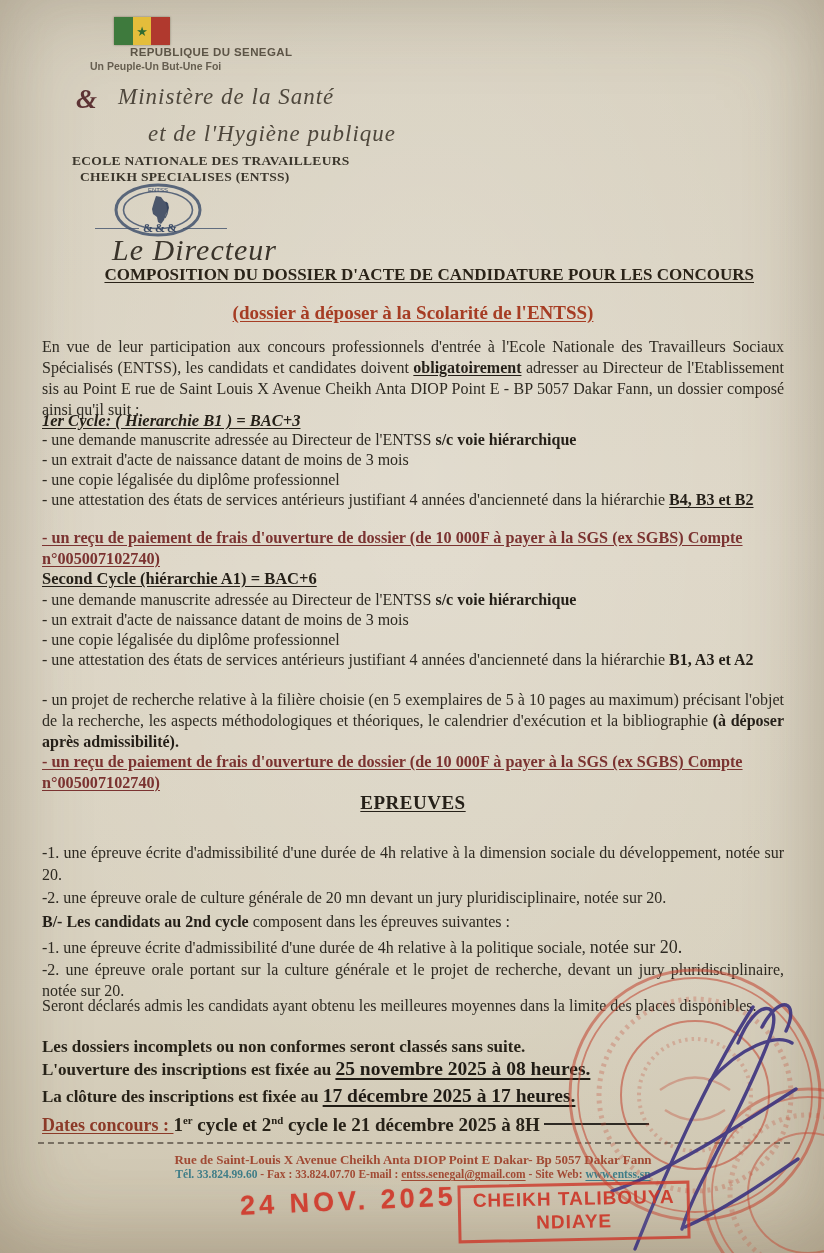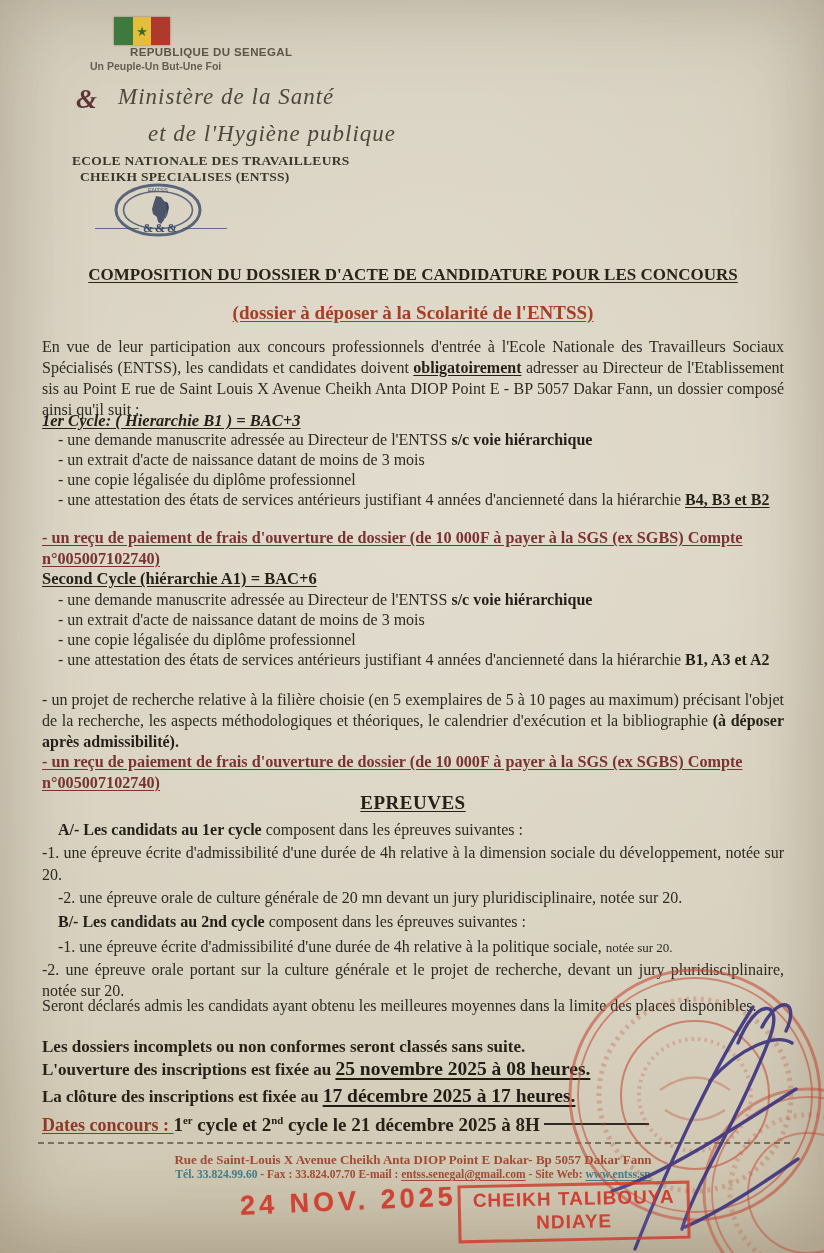--- a/index.html
+++ b/index.html
@@ -12,44 +12,44 @@
       linear-gradient(178deg,#d7d0bf 0%,#ddd6c6 45%,#d8d1bf 78%,#cdc4ae 100%);
     box-shadow:inset 0 0 90px rgba(88,76,52,.28), inset 0 -30px 60px rgba(120,100,70,.12);
   }
   .abs{position:absolute;left:42px;width:742px;font-size:16px;line-height:21px;}
   .just{text-align:justify;}
   .b{font-weight:bold;color:#241f18;}
   .u{text-decoration:underline;text-underline-offset:2px;}
   .head{font-weight:bold;text-decoration:underline;text-underline-offset:2px;font-size:16.5px;color:#262119;}
   .maroon{color:#763232;}
   .receipt{font-weight:bold;color:#7b3331;text-decoration:underline;text-underline-offset:2px;font-size:16.2px;line-height:20px;}
-  .item{line-height:20.3px;margin-left:16px;}
+  .item{line-height:20.3px;}
   .notice{font-weight:bold;font-size:17px;color:#272218;}
   .bigdate{font-size:19.5px;font-weight:bold;text-decoration:underline;text-decoration-thickness:2px;text-underline-offset:3px;color:#201c15;}
-  .small{font-size:13px;}
+  .small{font-size:18px;}
   sup{font-size:60%;}
   
   .flag{position:absolute;left:114px;top:17px;width:56px;height:28px;display:flex;box-shadow:0 0 2px rgba(60,50,30,.5);}
   .flag div{flex:1;}
   .flag .g{background:#3e7a3d;}
   .flag .y{background:#e4bd3b;display:flex;align-items:center;justify-content:center;color:#2f6b31;font-size:13px;line-height:1;}
   .flag .r{background:#b0392e;}
   .rep{position:absolute;left:86px;top:46px;font-family:"Liberation Sans",sans-serif;font-weight:bold;font-size:11.5px;letter-spacing:.4px;color:#5c5446;padding-left:44px;}
   .motto{position:absolute;left:90px;top:60px;font-family:"Liberation Sans",sans-serif;font-weight:bold;font-size:10.5px;color:#665e50;}
   .orn{position:absolute;left:76px;top:84px;font-size:27px;font-style:italic;color:#5d3334;font-weight:bold;}
   .script{font-style:italic;color:#4e473c;font-size:23px;letter-spacing:1px;}
   .min1{position:absolute;left:118px;top:84px;}
   .min2{position:absolute;left:148px;top:121px;}
   .school{position:absolute;font-weight:bold;font-size:13.5px;letter-spacing:.3px;color:#3b362c;}
   .logo{position:absolute;left:112px;top:182px;}
   .amprow{position:absolute;left:95px;top:221px;width:132px;display:flex;align-items:center;gap:4px;color:#3a4a66;}
   .amprow .dash{flex:1;border-top:1.6px solid #42526d;opacity:.8;}
   .amprow .amp{font-weight:bold;font-size:12px;letter-spacing:2px;}
   .director{position:absolute;left:112px;top:233px;font-style:italic;font-size:30px;color:#3a342b;letter-spacing:1px;}
-  .title{left:60px;width:706px;text-align:center;font-weight:bold;font-size:17px;line-height:22px;color:#2a2318;}
+  .title{left:48px;width:706px;text-align:right;font-weight:bold;font-size:17px;line-height:22px;color:#2a2318;}
   .subtitle{text-align:center;color:#a63d24;font-size:19px;font-weight:bold;}
   .ephead{text-align:center;font-size:19px;letter-spacing:.5px;}
   .sep{position:absolute;left:38px;top:1142px;width:752px;border-top:2px dashed #5c5348;opacity:.75;}
   .foot1{position:absolute;left:42px;top:1152px;width:742px;text-align:center;font-weight:bold;font-size:13px;color:#a14a34;}
   .foot2{position:absolute;left:42px;top:1168px;width:742px;text-align:center;font-weight:bold;font-size:11.5px;color:#a14a34;}
   .teal{color:#3f7d88;}
   .penline{display:inline-block;width:105px;border-bottom:2px solid #2e2a24;vertical-align:6px;margin-left:4px;}
   
   .datestamp{position:absolute;left:240px;top:1186px;transform:rotate(-2.5deg);color:rgba(207,58,44,.88);
     font-family:"Liberation Sans",sans-serif;font-weight:bold;font-size:27px;letter-spacing:4px;text-shadow:0 0 1px rgba(207,58,44,.5);}
@@ -86,20 +86,21 @@
     <ellipse cx="46" cy="28" rx="34.5" ry="18.5" fill="none" stroke="#42526d" stroke-width="1.6" opacity=".85"></ellipse>
     <text x="46" y="10" text-anchor="middle" font-size="6" font-family="Liberation Sans, sans-serif" fill="#42526d">ENTSS</text>
     <path d="M44 14 l5 1 3 4 4 2 1 5 -3 6 -2 6 -3 4 -3 -2 -1 -5 -4 -3 -1 -5 2 -7 z" fill="#31405a" opacity=".85"></path>
     <path d="M54 20 q4 8 -1 16" stroke="#31405a" stroke-width="1.4" fill="none" opacity=".8"></path>
   </svg>
   <div class="amprow">
     <span class="dash"></span>
     <span class="amp">&amp;&amp;&amp;</span>
     <span class="dash"></span>
   </div>
+  <div class="director">Le Directeur</div>
 
   <div class="abs title" style="top:264px;">
     <span class="u">COMPOSITION DU DOSSIER D'ACTE DE CANDIDATURE POUR LES CONCOURS</span><br>
   </div>
   <div class="abs subtitle" style="top:302px;">
     <span class="u">(dossier à déposer à la Scolarité de l'ENTSS)</span>
   </div>
 
   <div class="abs just" style="top:328px;margin-top:8px;">
     <span>En vue de leur participation aux concours professionnels d'entrée à l'Ecole Nationale des Travailleurs Sociaux Spécialisés (ENTSS), les candidats et candidates doivent </span><span class="b u">obligatoirement</span><span> adresser au Directeur de l'Etablissement sis au Point E rue de Saint Louis X Avenue Cheikh Anta DIOP Point E - BP 5057 Dakar Fann, un dossier composé ainsi qu'il suit :</span>
@@ -124,23 +125,20 @@
   <div class="abs item" style="top:630px;">- une copie légalisée du diplôme professionnel</div>
   <div class="abs item" style="top:650px;">
     <span>- une attestation des états de services antérieurs justifiant 4 années d'ancienneté dans la hiérarchie </span><span class="b">B1, A3 et A2</span>
   </div>
   <div class="abs just" style="top:690px;line-height:20.8px;">
     <span>- un projet de recherche relative à la filière choisie (en 5 exemplaires de 5 à 10 pages au maximum) précisant l'objet de la recherche, les aspects méthodologiques et théoriques, le calendrier d'exécution et la bibliographie </span><span class="b">(à déposer après admissibilité).</span>
   </div>
   <div class="abs receipt" style="top:752px;line-height:21px;">- un reçu de paiement de frais d'ouverture de dossier (de 10 000F à payer à la SGS (ex SGBS) Compte n°005007102740)</div>
 
   <div class="abs head ephead" style="top:792px;">EPREUVES</div>
-  <div class="abs item" style="top:820px;">
-    <span class="b">A/- Les candidats au 1er cycle</span><span> composent dans les épreuves suivantes :</span>
-  </div>
   <div class="abs just" style="top:842px;line-height:22px;">-1. une épreuve écrite d'admissibilité d'une durée de 4h relative à la dimension sociale du développement, notée sur 20.</div>
   <div class="abs item" style="top:888px;">-2. une épreuve orale de culture générale de 20 mn devant un jury pluridisciplinaire, notée sur 20.</div>
   <div class="abs item" style="top:912px;">
     <span class="b">B/- Les candidats au 2nd cycle</span><span> composent dans les épreuves suivantes :</span>
   </div>
   <div class="abs item" style="top:937px;">
     <span>-1. une épreuve écrite d'admissibilité d'une durée de 4h relative à la politique sociale, </span><span class="small">notée sur 20.</span>
   </div>
   <div class="abs just" style="top:959px;line-height:21px;">-2. une épreuve orale portant sur la culture générale et le projet de recherche, devant un jury pluridisciplinaire, notée sur 20.</div>
   <div class="abs notice" style="top:1036px;">Les dossiers incomplets ou non conformes seront classés sans suite.</div>

